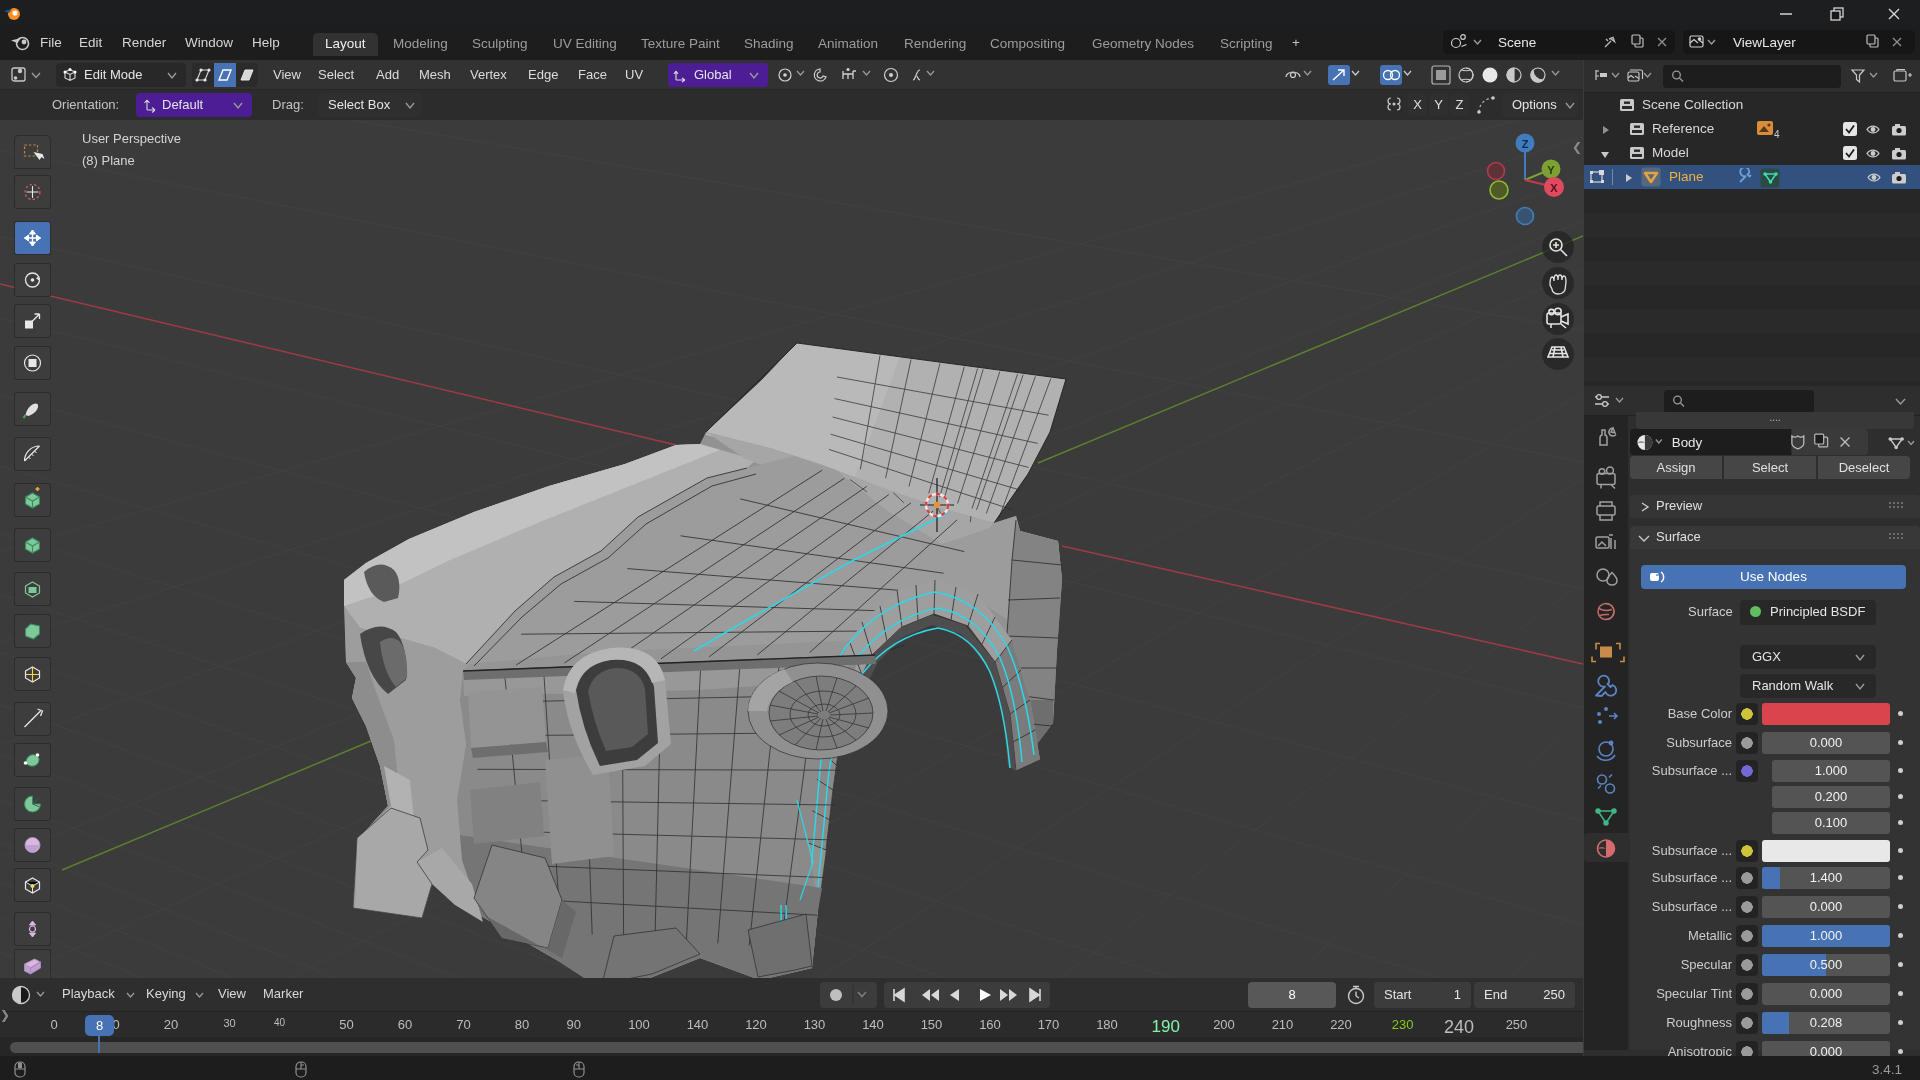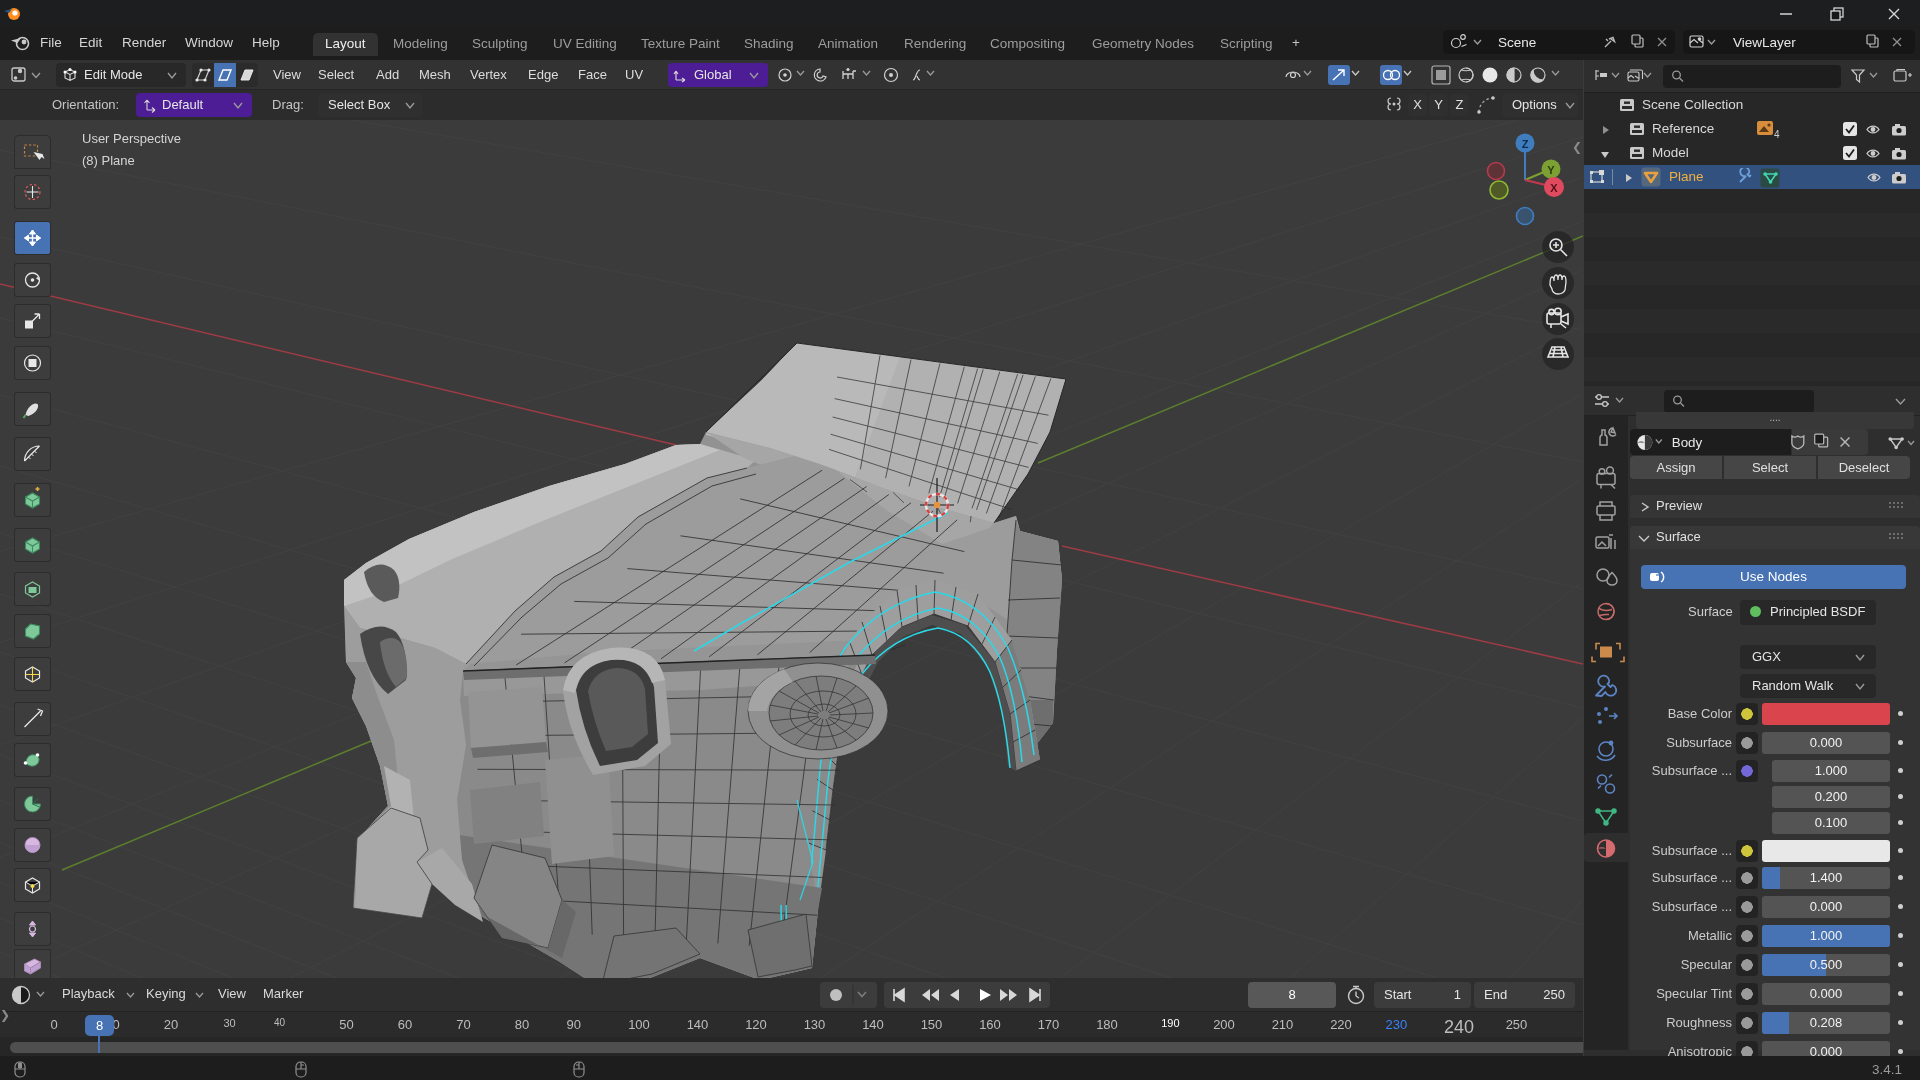--- a/index.html
+++ b/index.html
@@ -1068,25 +1068,25 @@
       <span style="position:absolute;left:566.5px;top:5px;width:28px;text-align:left;color:#bdbdbd;font-size:13px">90</span>
       <span style="position:absolute;left:625px;top:5px;width:28px;text-align:center;color:#bdbdbd;font-size:13px">100</span>
       <span style="position:absolute;left:683.5px;top:5px;width:28px;text-align:center;color:#bdbdbd;font-size:13px">140</span>
       <span style="position:absolute;left:742px;top:5px;width:28px;text-align:center;color:#bdbdbd;font-size:13px">120</span>
       <span style="position:absolute;left:800.5px;top:5px;width:28px;text-align:center;color:#bdbdbd;font-size:13px">130</span>
       <span style="position:absolute;left:859px;top:5px;width:28px;text-align:center;color:#bdbdbd;font-size:13px">140</span>
       <span style="position:absolute;left:917.5px;top:5px;width:28px;text-align:center;color:#bdbdbd;font-size:13px">150</span>
       <span style="position:absolute;left:976px;top:5px;width:28px;text-align:center;color:#bdbdbd;font-size:13px">160</span>
       <span style="position:absolute;left:1034.5px;top:5px;width:28px;text-align:center;color:#bdbdbd;font-size:13px">170</span>
       <span style="position:absolute;left:1093px;top:5px;width:28px;text-align:center;color:#bdbdbd;font-size:13px">180</span>
-      <span style="position:absolute;left:1151.5px;top:5px;width:28px;text-align:right;color:#ffffff;font-size:11px">190</span>
+      <span style="position:absolute;left:1151.5px;top:5px;width:28px;text-align:center;color:#86efac;font-size:17px">190</span>
       <span style="position:absolute;left:1210px;top:5px;width:28px;text-align:center;color:#bdbdbd;font-size:13px">200</span>
       <span style="position:absolute;left:1268.5px;top:5px;width:28px;text-align:center;color:#bdbdbd;font-size:13px">210</span>
       <span style="position:absolute;left:1327px;top:5px;width:28px;text-align:center;color:#bdbdbd;font-size:13px">220</span>
-      <span style="position:absolute;left:1385.5px;top:5px;width:28px;text-align:left;color:#3b82f6;font-size:13px">230</span>
+      <span style="position:absolute;left:1385.5px;top:5px;width:28px;text-align:right;color:#84cc16;font-size:13px">230</span>
       <span style="position:absolute;left:1444px;top:5px;width:28px;text-align:center;color:#bdbdbd;font-size:18px">240</span>
       <span style="position:absolute;left:1502.5px;top:5px;width:28px;text-align:center;color:#bdbdbd;font-size:13px">250</span>
     </div>
   <div class="abs" style="left:0;top:59px;width:1583px;height:19px;background:#262626">
     <div class="abs" style="left:10px;top:5px;width:1573px;height:11px;background:#4f4f4f;border-radius:6px 0 0 6px"></div>
   </div>
   <div class="abs" style="left:85px;top:37px;width:29px;height:21px;background:#4772b3;border-radius:5px;color:#fff;font-size:13px;text-align:center;line-height:21px">8</div>
   <div class="abs" style="left:98px;top:58px;width:2px;height:17px;background:#4772b3"></div>
     <div class="abs" style="left:0px;top:30px;width:10px;height:16px;color:#8a8a8a;font-size:12px">❯</div>
 </div>

